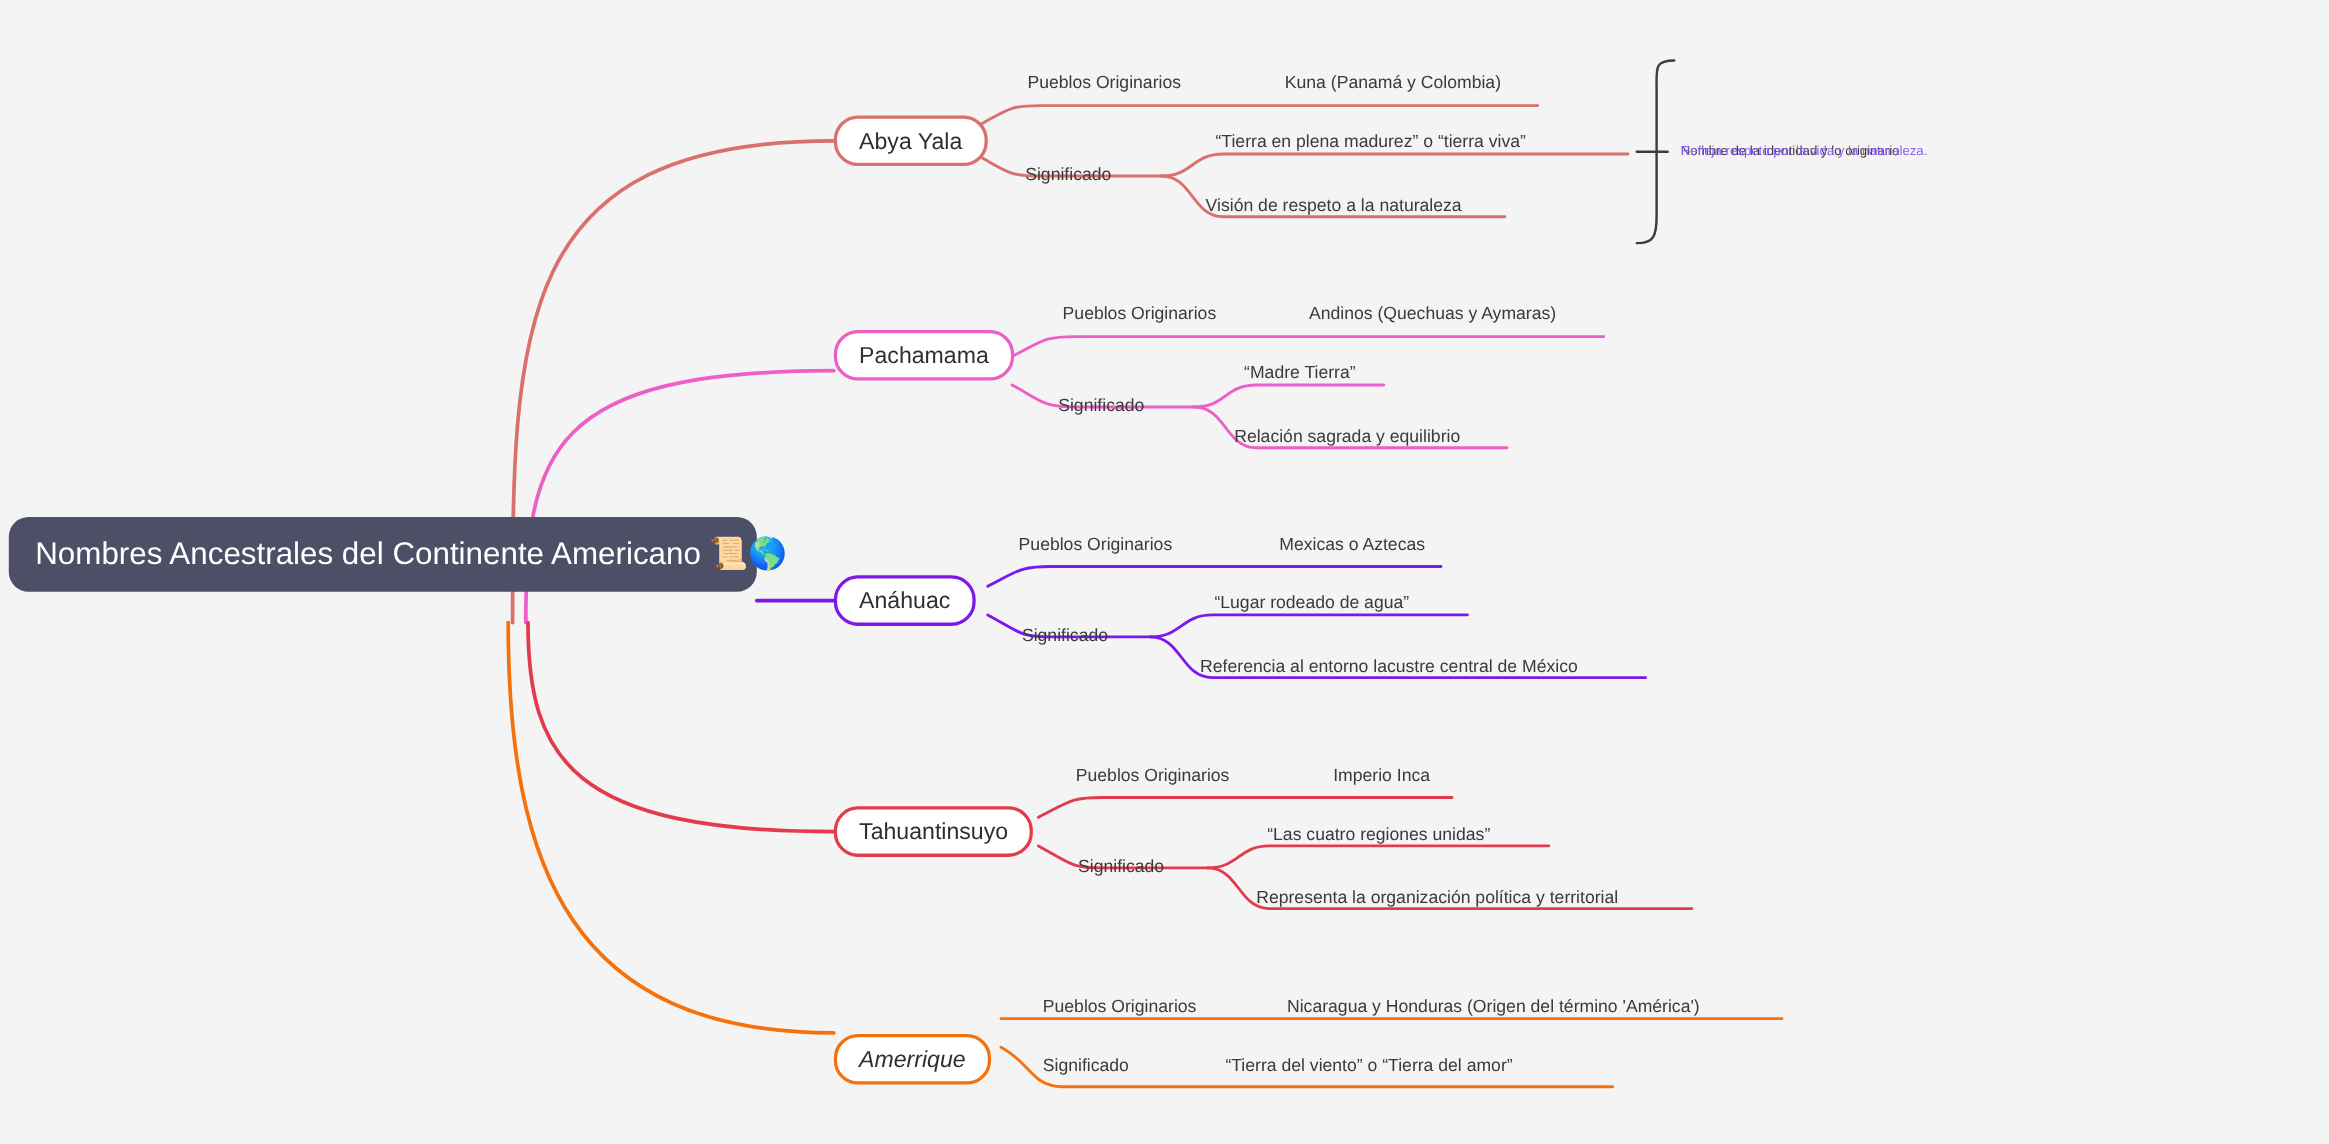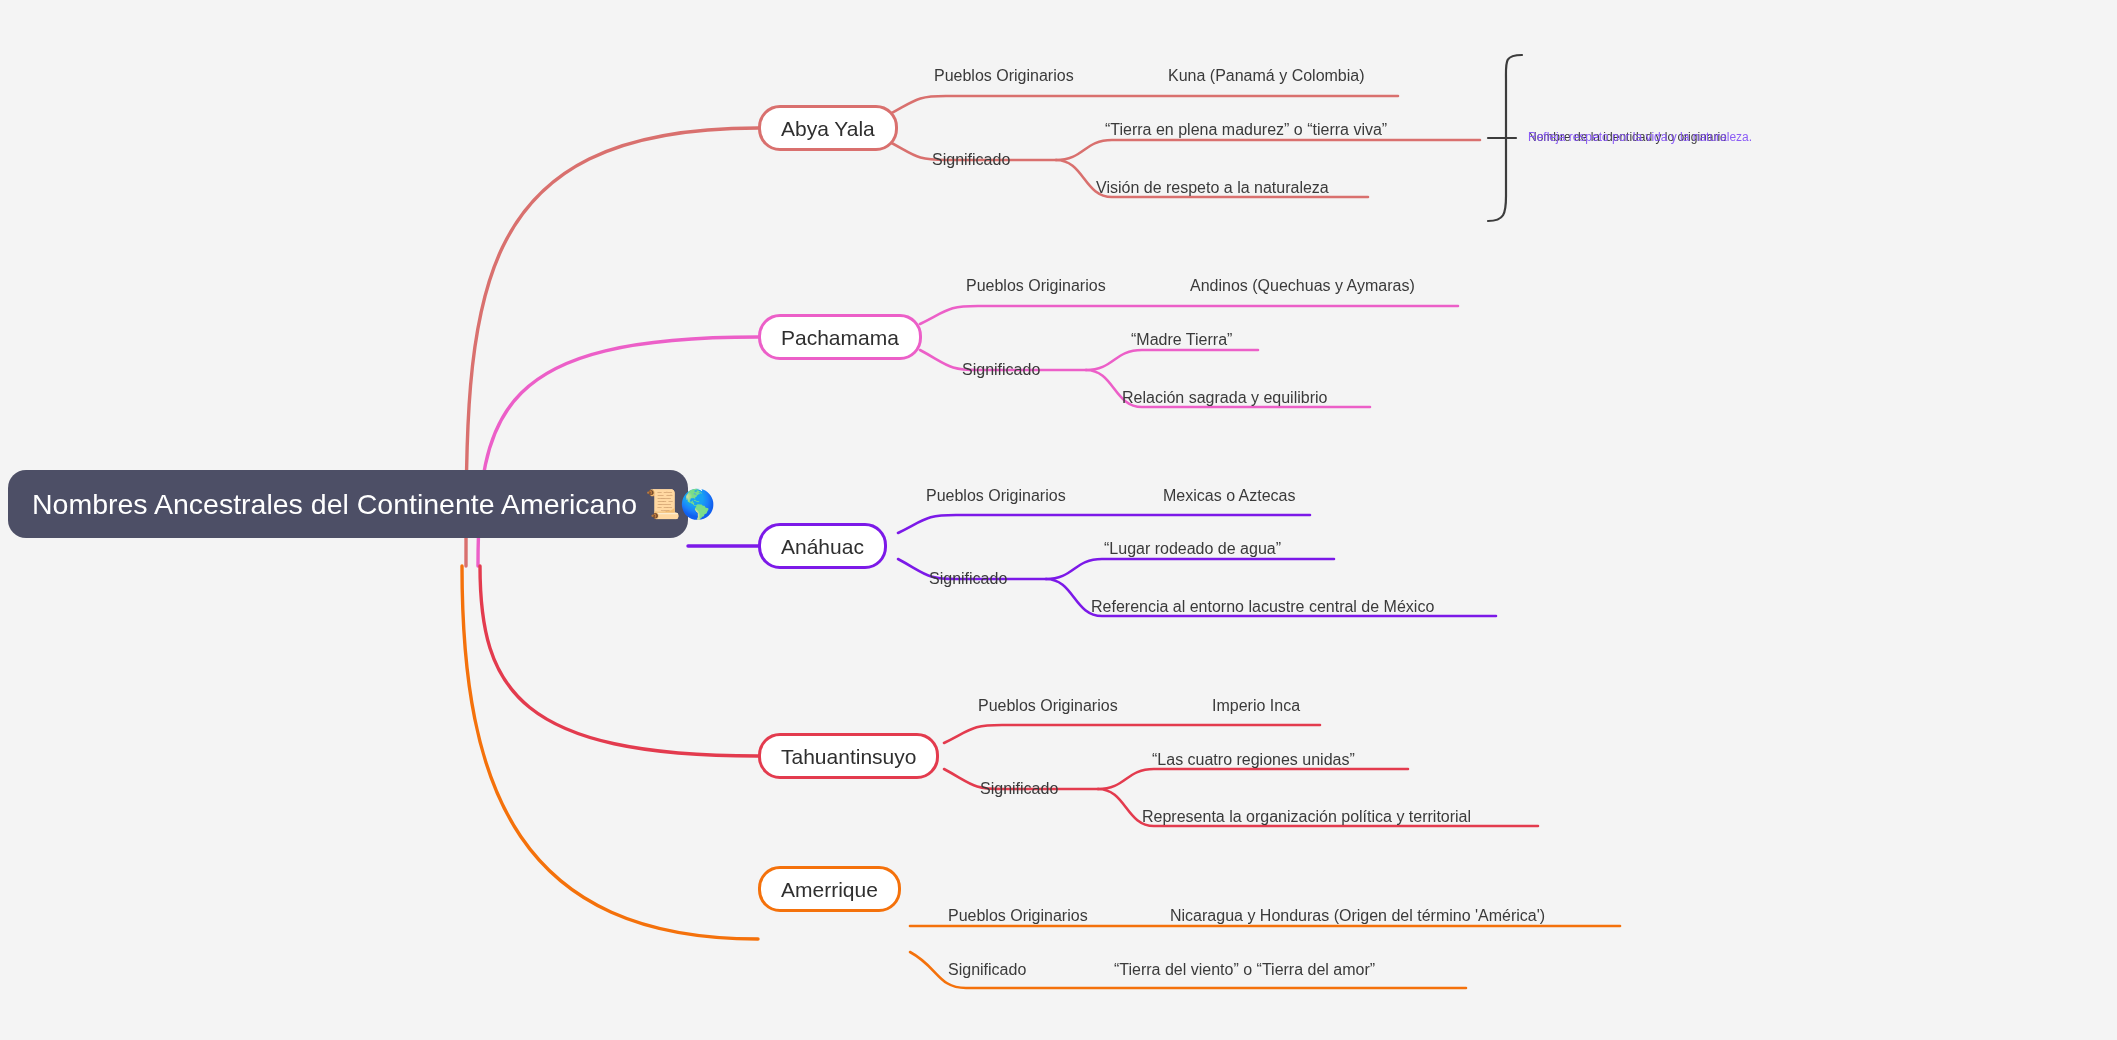--- a/index.html
+++ b/index.html
@@ -156,21 +156,21 @@
   <div class="leaf" style="left:934px; top:68px;">Pueblos Originarios</div>
   <div class="leaf" style="left:1168px; top:68px;">Kuna (Panamá y Colombia)</div>
   <div class="leaf" style="left:932px; top:152px;">Significado</div>
   <div class="leaf" style="left:1105px; top:122px;">“Tierra en plena madurez”   o   “tierra viva”</div>
   <div class="leaf" style="left:1096px; top:180px;">Visión de respeto a la naturaleza</div>
   <div class="note" style="left:1528px; top:130px;">
     <span>Nombre de la identidad y lo originario</span>
     <span class="over">Refleja respeto por la vida y la naturaleza.</span>
   </div>
 
-  <div class="branch-node" style="left:758px; top:314px; border-color:#ec5fc8;">
+  <div class="branch-node" style="left:758px; top:300px; border-color:#ec5fc8;">
     <span class="branch-label">Pachamama</span>
   </div>
   <div class="leaf" style="left:966px; top:278px;">Pueblos Originarios</div>
   <div class="leaf" style="left:1190px; top:278px;text-align:center;">Andinos (Quechuas y Aymaras)</div>
   <div class="leaf" style="left:962px; top:362px;">Significado</div>
   <div class="leaf" style="left:1131px; top:332px;">“Madre Tierra”</div>
   <div class="leaf" style="left:1122px; top:390px;">Relación sagrada y equilibrio</div>
 
   <div class="branch-node" style="left:758px; top:523px; border-color:#7c19e8;">
     <span class="branch-label">Anáhuac</span>
@@ -183,21 +183,21 @@
 
   <div class="branch-node" style="left:758px; top:733px; border-color:#e33b4e;">
     <span class="branch-label">Tahuantinsuyo</span>
   </div>
   <div class="leaf" style="left:978px; top:698px;">Pueblos Originarios</div>
   <div class="leaf" style="left:1212px; top:698px;">Imperio Inca</div>
   <div class="leaf" style="left:980px; top:781px;">Significado</div>
   <div class="leaf" style="left:1152px; top:752px;">“Las cuatro regiones unidas”</div>
   <div class="leaf" style="left:1142px; top:809px;">Representa la organización política y territorial</div>
 
-  <div class="branch-node" style="left:758px; top:866px; border-color:#f4710b;">
+  <div class="branch-node" style="left:758px; top:940px; border-color:#f4710b;font-style:italic;">
     <span class="branch-label">Amerrique</span>
   </div>
   <div class="leaf" style="left:948px; top:908px;">Pueblos Originarios</div>
   <div class="leaf" style="left:1170px; top:908px;">Nicaragua y Honduras (Origen del término 'América')</div>
   <div class="leaf" style="left:948px; top:962px;">Significado</div>
   <div class="leaf" style="left:1114px; top:962px;">“Tierra del viento”   o   “Tierra del amor”</div>
 
 </div>
 
 </body></html>

